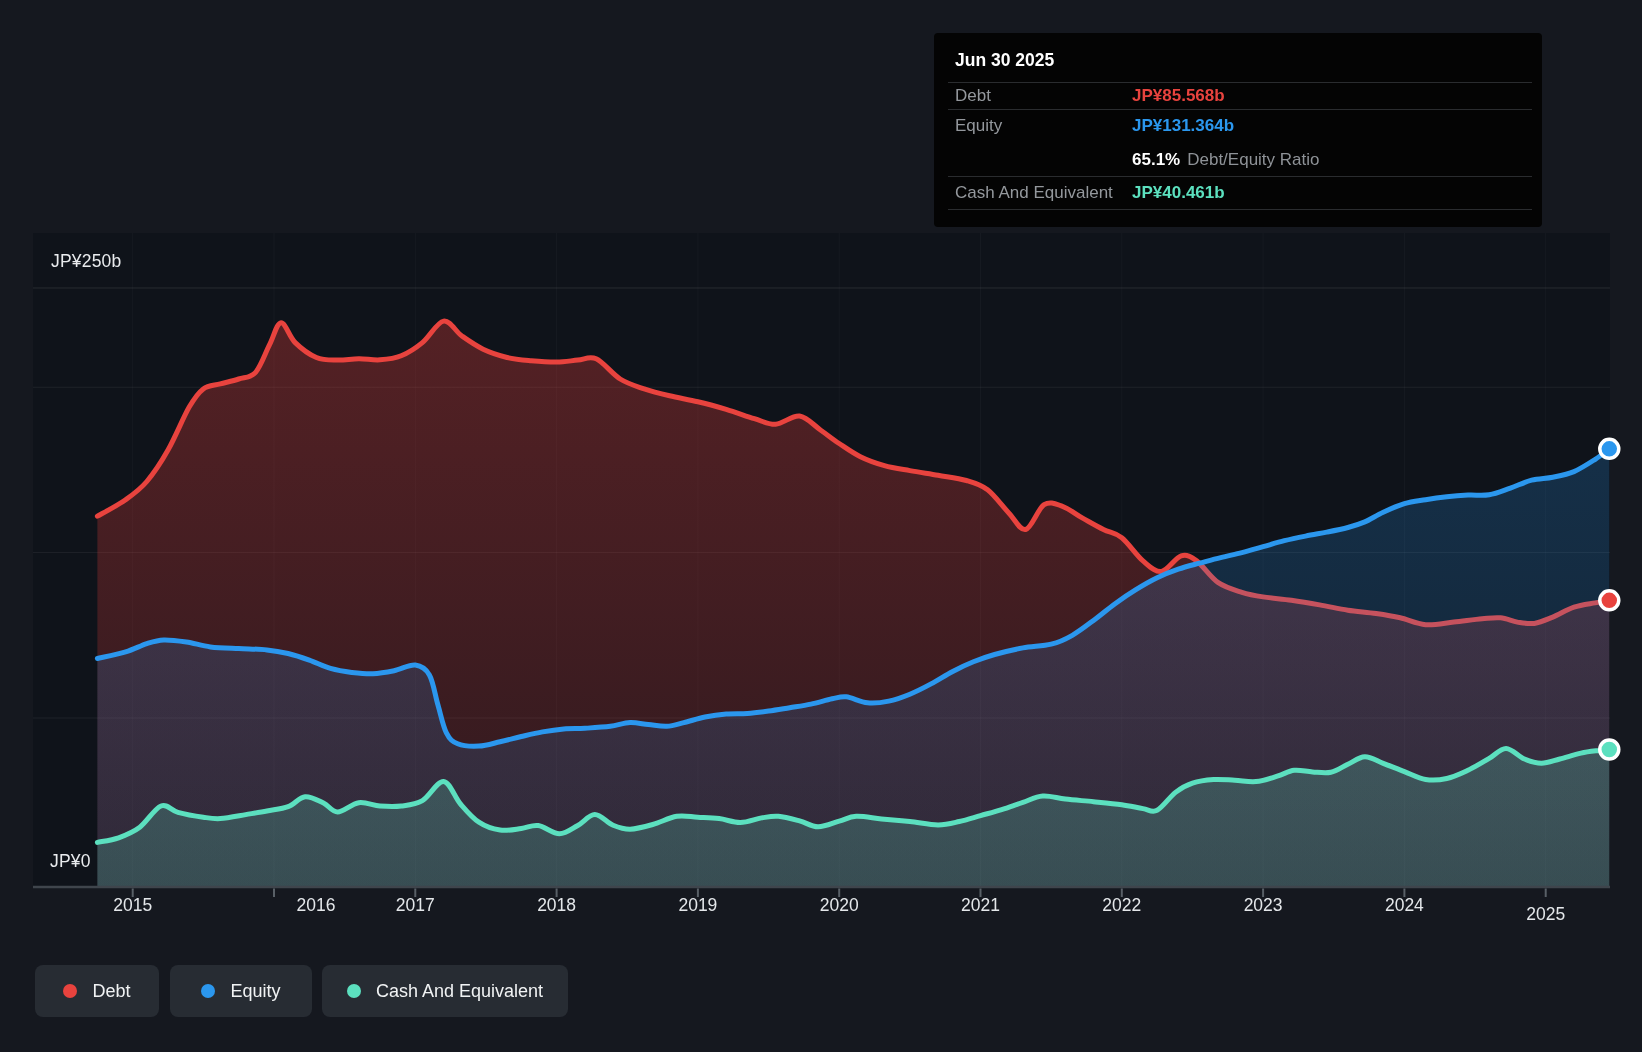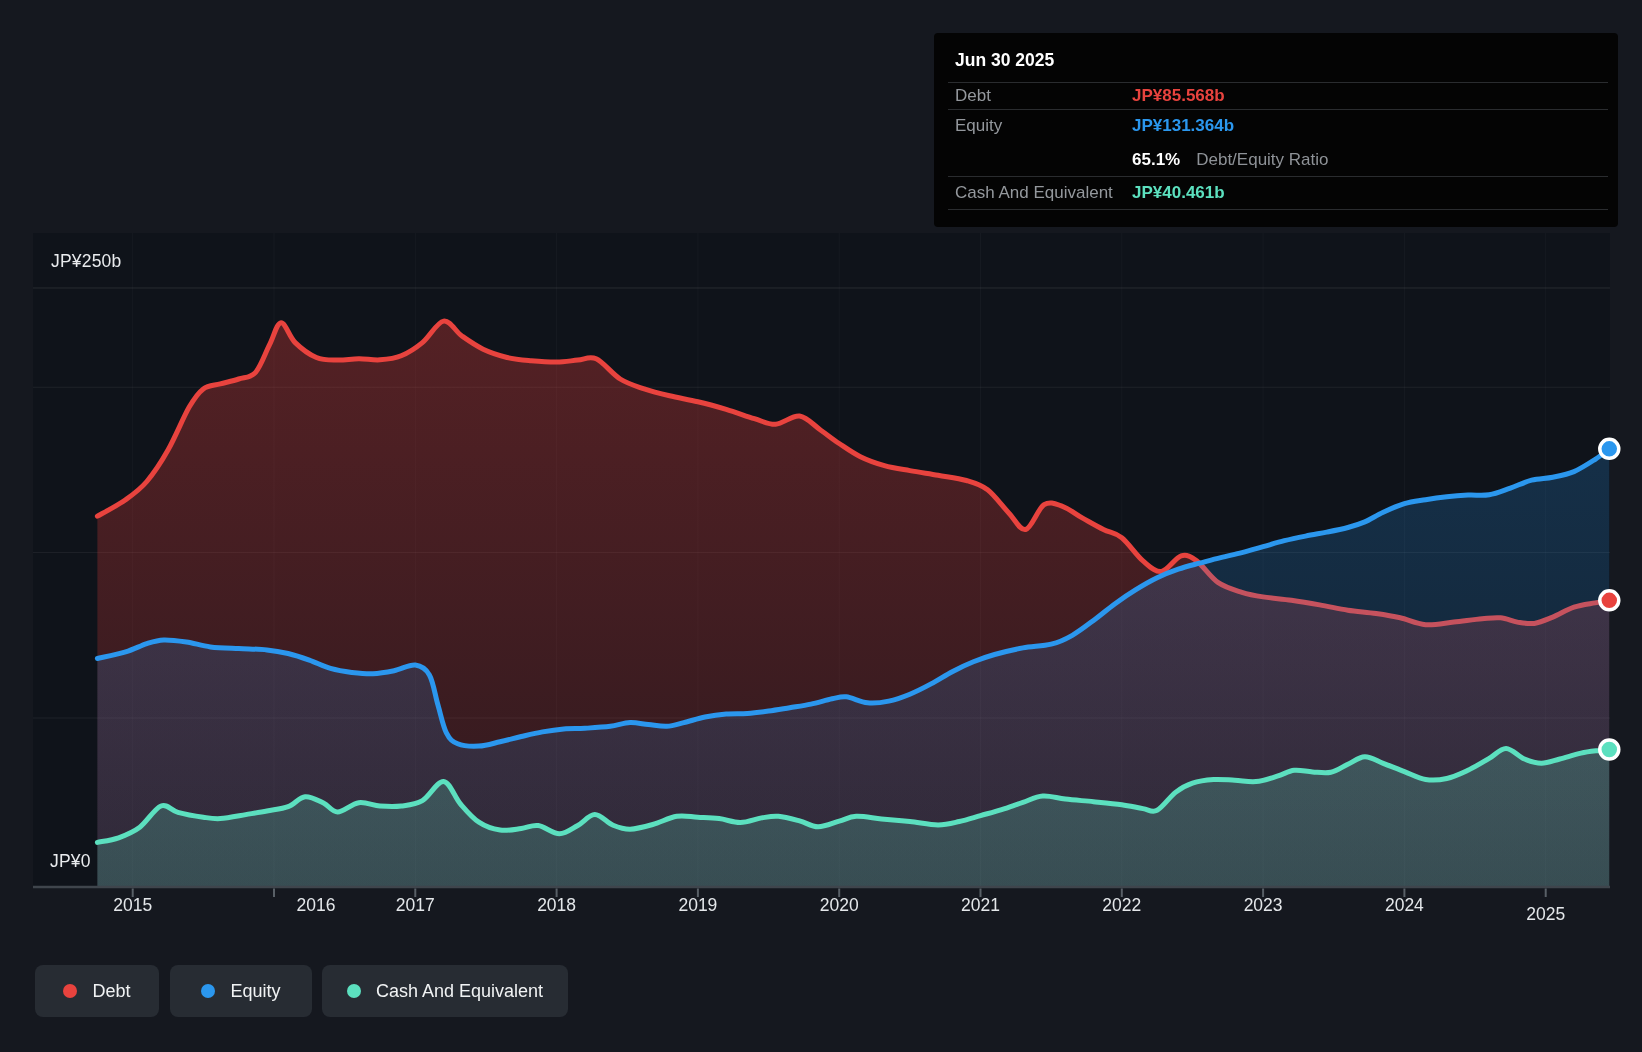--- a/index.html
+++ b/index.html
@@ -11,38 +11,38 @@
   svg.chart{position:absolute; left:0; top:0;}
   .axis-label{
     position:absolute; color:#e9ebee; font-size:17.5px; letter-spacing:.2px;
   }
   .x-label{
     position:absolute; top:895px; transform:translateX(-50%);
     color:#e4e7ea; font-size:17.5px;
   }
   
   .tooltip{
-    position:absolute; left:934px; top:33px; width:684px; height:194px;
+    position:absolute; left:934px; top:33px; width:608px; height:194px;
     background:#040404; border-radius:4px; color:#fff;
   }
   .tt-date{
     position:absolute; left:21px; top:17px; font-size:17.5px; font-weight:700; color:#ffffff;
   }
   .tt-sep{position:absolute; left:14px; right:10px; height:1px; background:#2a2c2f;}
   .tt-row{position:absolute; left:0; right:0; display:block;}
   .tt-label{
     position:absolute; left:21px; transform:translateY(-50%);
     color:#94989d; font-size:17px;
   }
   .tt-value{
     position:absolute; left:198px; transform:translateY(-50%);
     font-size:17px; font-weight:700;
   }
   .tt-ratio-val{color:#ffffff; font-weight:700;}
-  .tt-ratio-label{color:#8e9297; font-weight:400; margin-left:16px;}
+  .tt-ratio-label{color:#8e9297; font-weight:400; margin-left:7px;}
   
   .legend-item{
     position:absolute; top:965px; height:52px; background:#272c33;
     border-radius:8px; display:flex; align-items:center; justify-content:center;
     gap:15px; cursor:pointer;
   }
   .legend-dot{width:14px; height:14px; border-radius:50%; flex:0 0 auto;}
   .legend-label{color:#f1f3f4; font-size:18px; white-space:nowrap;}
   .li-debt{left:35px; width:124px;}
   .li-equity{left:170px; width:142px;}

